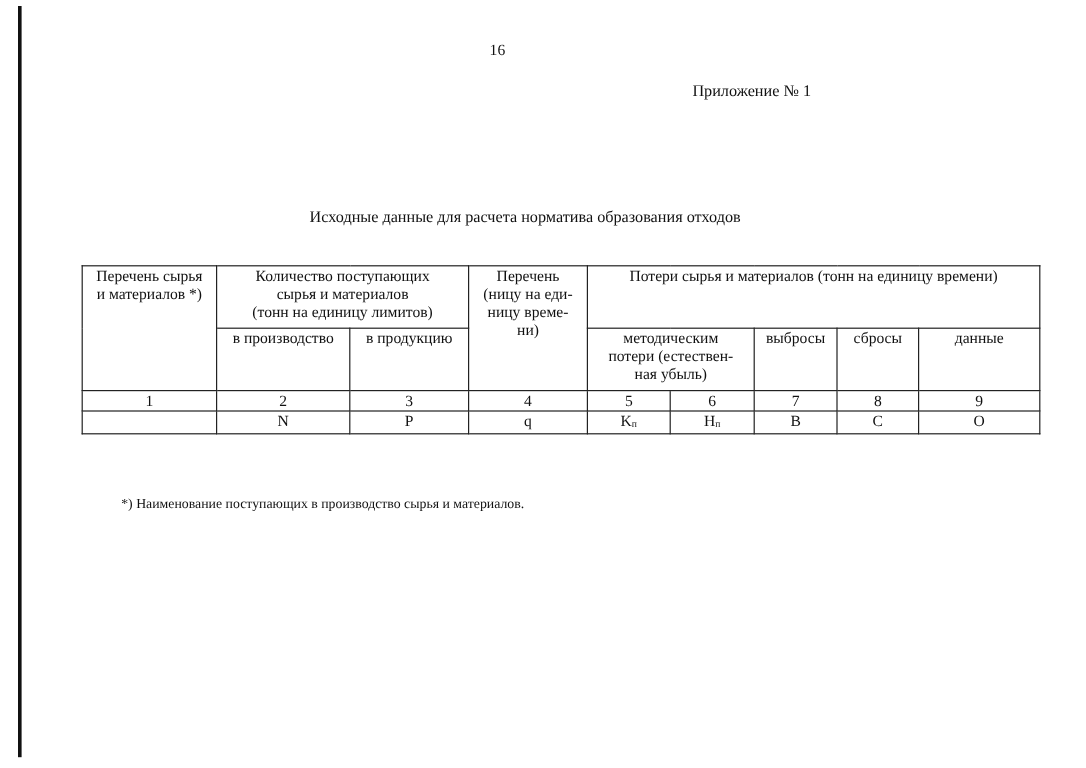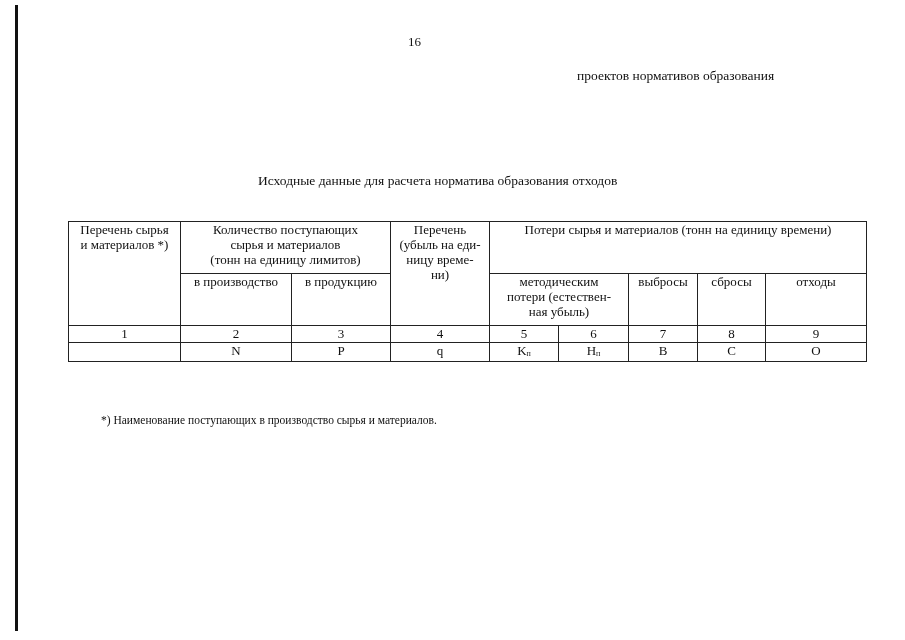--- a/index.html
+++ b/index.html
@@ -78,21 +78,21 @@
     }
   </style>
 </head>
 <body>
 
 <div class="left-bar"></div>
 
 <div class="page-number">16</div>
 
 <div class="appendix">
-  <div>проектов нормативов образования</div>
+  <div>Приложение № 1</div>
 </div>
 
 <div class="doc-title">Исходные данные для расчета норматива образования отходов</div>
 
 <table class="data-table">
   <colgroup>
     <col style="width:112px">
     <col style="width:111px">
     <col style="width:99px">
     <col style="width:99px">
@@ -108,37 +108,37 @@
       <div>Перечень сырья</div>
       <div>и материалов *)</div>
     </td>
     <td class="h1" colspan="2">
       <div>Количество поступающих</div>
       <div>сырья и материалов</div>
       <div>(тонн на единицу лимитов)</div>
     </td>
     <td class="h1" rowspan="2">
       <div>Перечень</div>
-      <div>(убыль на еди-</div>
+      <div>(ницу на еди-</div>
       <div>ницу време-</div>
       <div>ни)</div>
     </td>
     <td class="h1" colspan="5">Потери сырья и материалов (тонн на единицу времени)</td>
   </tr>
   <tr>
     <td class="h2">в производство</td>
     <td class="h2">в продукцию</td>
     <td class="h2" colspan="2">
       <div>методическим</div>
       <div>потери (естествен-</div>
       <div>ная убыль)</div>
     </td>
     <td class="h2">выбросы</td>
     <td class="h2">сбросы</td>
-    <td class="h2">отходы</td>
+    <td class="h2">данные</td>
   </tr>
   <tr>
     <td class="num">1</td>
     <td class="num">2</td>
     <td class="num">3</td>
     <td class="num">4</td>
     <td class="num">5</td>
     <td class="num">6</td>
     <td class="num">7</td>
     <td class="num">8</td>

